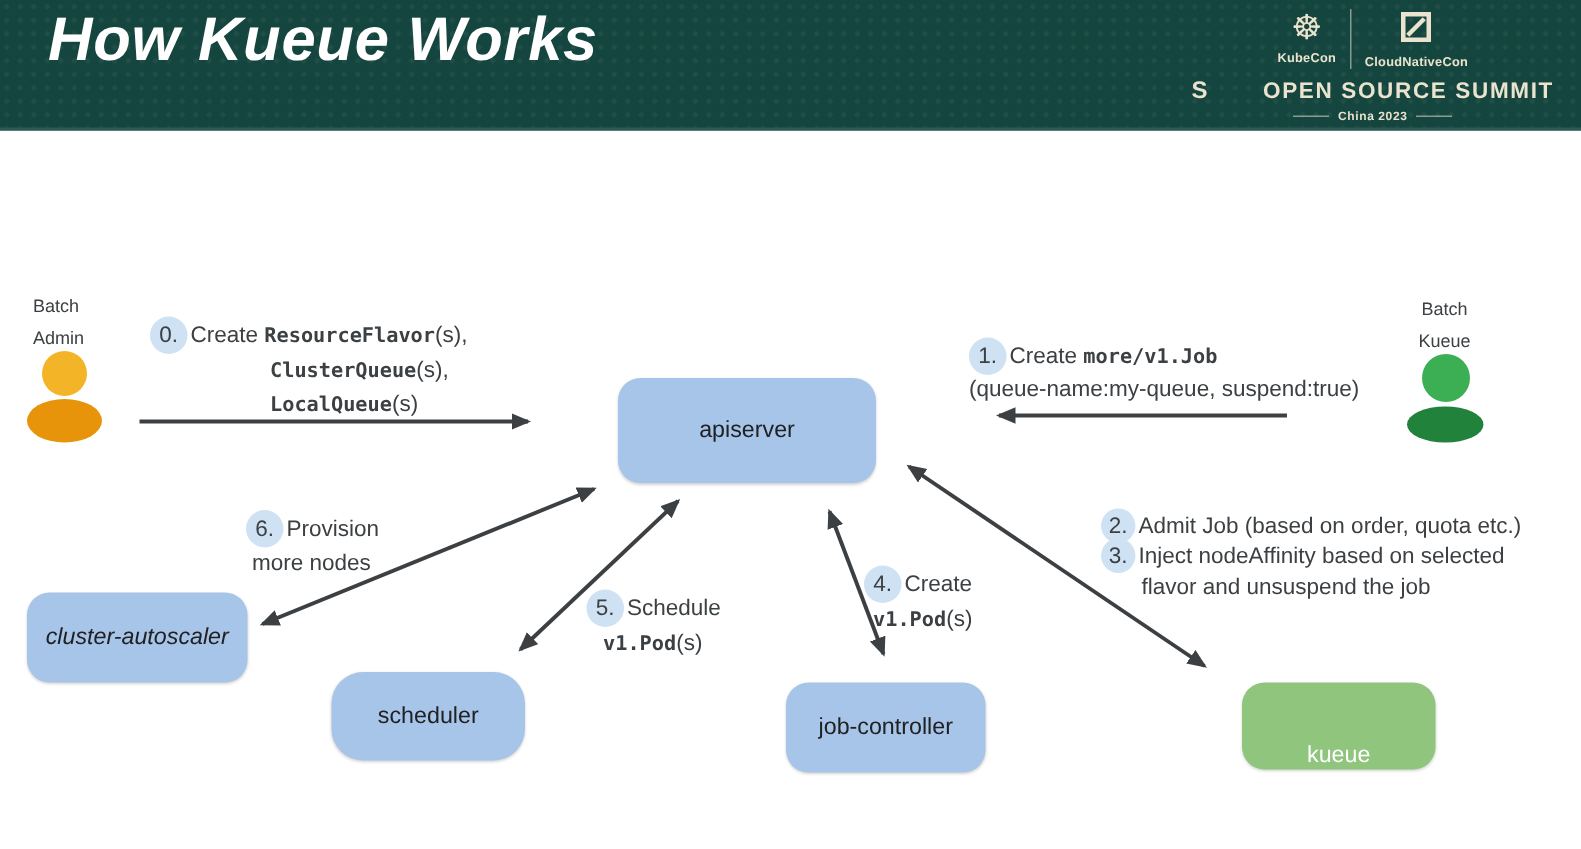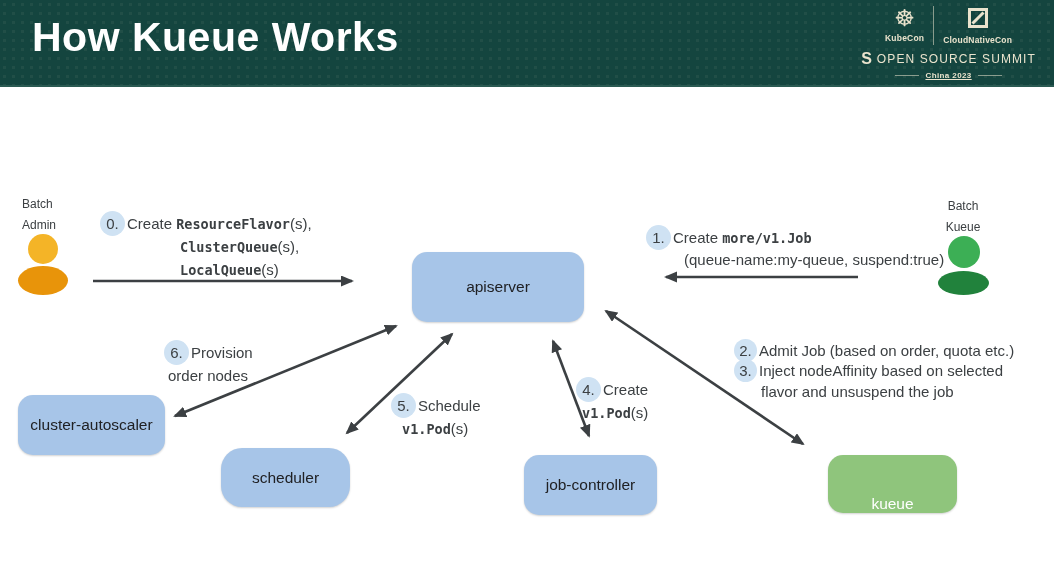--- a/index.html
+++ b/index.html
@@ -10,48 +10,48 @@
   }
   
   .hdr {
     position:absolute; left:0; top:0; width:1054px; height:87px;
     background-color:#14453f;
     background-image:radial-gradient(rgba(236,227,205,0.06) 1.6px, transparent 1.9px);
     background-size:9px 9px;
     border-bottom:2px solid #2a5a52;
   }
   .hdr-title {
-    position:absolute; left:32px; top:13px; font-size:41px; font-weight:bold;
-    color:#ffffff; letter-spacing:0.5px; line-height:48px;
+    position:absolute; left:32px; top:2px; font-size:41px; font-weight:bold;
+    color:#ffffff; letter-spacing:0.5px; line-height:48px;font-style:italic;
   }
   .logos {
     position:absolute; top:6px; right:18px; display:flex; flex-direction:column;
     align-items:center; color:#eae3cd;
   }
   .logos-row1 { display:flex; align-items:flex-start; }
   .logo-cell { display:flex; flex-direction:column; align-items:center; padding:0 9px; }
   .logo-cell + .logo-cell { border-left:1px solid rgba(234,227,205,0.55); }
   .wheel-icon { font-size:23px; line-height:24px; }
   .cube-icon { margin-top:2px; }
   .logo-label { font-size:8.5px; font-weight:bold; letter-spacing:0.2px; margin-top:3px; white-space:nowrap; }
   .logos-row2 { display:flex; align-items:center; margin-top:6px; gap:5px; }
   .s-icon { font-size:16px; font-weight:bold; line-height:16px; }
-  .summit-label { font-size:12px; font-weight:normal; letter-spacing:1.1px; white-space:nowrap; }
-  .logos-row3 { display:flex; align-items:center; margin-top:4px; gap:6px;text-decoration:underline; }
+  .summit-label { font-size:15px; font-weight:bold; letter-spacing:1.1px; white-space:nowrap;margin-left:32px; }
+  .logos-row3 { display:flex; align-items:center; margin-top:4px; gap:6px; }
   .rule { width:24px; height:1px; background:rgba(234,227,205,0.55); }
   .edition-label { font-size:8px; font-weight:bold; letter-spacing:0.4px; white-space:nowrap; }
   
   .node {
     position:absolute; border-radius:15px; background:#a7c5e8;
     display:flex; align-items:center; justify-content:center;
     font-size:15.5px; color:#202124; box-shadow:0 1px 2px rgba(0,0,0,0.18);
   }
   .node.green { background:#8fc57c; color:#ffffff; }
   .n-apiserver { left:412px; top:252px; width:172px; height:70px; }
-  .n-autoscaler { left:18px;  top:395px; width:147px; height:60px; }
+  .n-autoscaler { left:18px;  top:395px; width:147px; height:60px;font-style:italic; }
   .n-scheduler { left:221px; top:448px; width:129px; height:59px;border-radius:21px; }
   .n-jobctl    { left:524px; top:455px; width:133px; height:60px; }
   .n-kueue     { left:828px; top:455px; width:129px; height:58px;align-items:flex-end; }
   
   .actor-label { position:absolute; font-size:12px; line-height:21px; color:#3c4043; }
   .al-admin { left:22px; top:194px; text-align:left; }
   .al-user  { left:936px; top:196px; width:54px; text-align:center; }
   .head { position:absolute; border-radius:50%; }
   .body { position:absolute; border-radius:50%; }
   .admin-head { left:28px; top:234px; width:30px; height:30px; background:#f4b427; }
@@ -66,21 +66,21 @@
     display:inline-flex; align-items:center; justify-content:center;
     width:25px; height:25px; border-radius:50%; background:#cfe2f3;
     flex:none; margin-right:2px; font-size:15px;
   }
   .step23 .badge { width:23px; height:23px; }
   .bsp { width:25px; flex:none; margin-right:2px; }
   .code { font-family:"DejaVu Sans Mono", monospace; font-weight:bold; font-size:13.5px; }
   .ind { padding-left:80px; }
   .s0 { left:100px; top:212px; }
   .s1 { left:646px; top:226px; }
-  .s1 .line2 { padding-left:0; height:21px;margin-left:38px; }
+  .s1 .line2 { padding-left:0; height:21px; }
   .step23 { left:734px; top:340px; }
   .s4 { left:576px; top:378px; }
   .s4 .ind2 { padding-left:6px; }
   .s5 { left:391px; top:394px; }
   .s5 .ind2 { padding-left:11px; }
   .s6 { left:164px; top:341px; }
   .s6 .ind2 { padding-left:4px; }
   
   .arrows { position:absolute; left:0; top:0; width:1054px; height:566px; pointer-events:none; }
   .arrows line { stroke:#3c4043; stroke-width:2.6; }
@@ -221,16 +221,16 @@
     <div class="srow ind2">
       <span class="code">v1.Pod</span><span>(s)</span>
     </div>
   </div>
 
   <div class="step s6">
     <div class="srow">
       <span class="badge">6.</span>
       <span>Provision</span>
     </div>
-    <div class="srow ind2">order nodes</div>
+    <div class="srow ind2">more nodes</div>
   </div>
 
 </div>
 
 </body></html>

